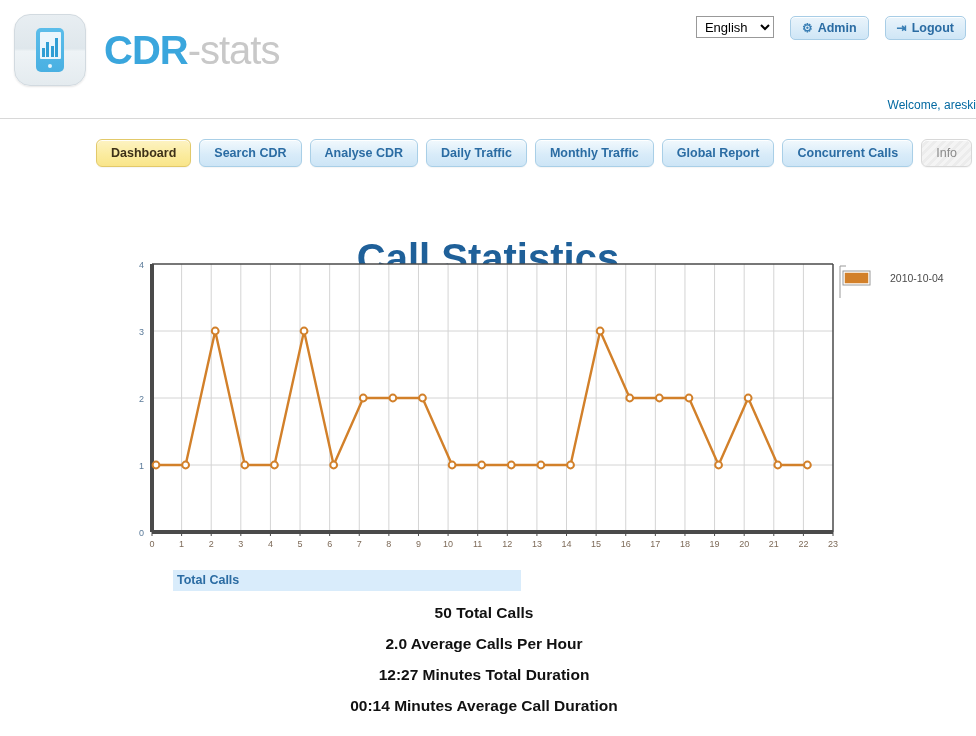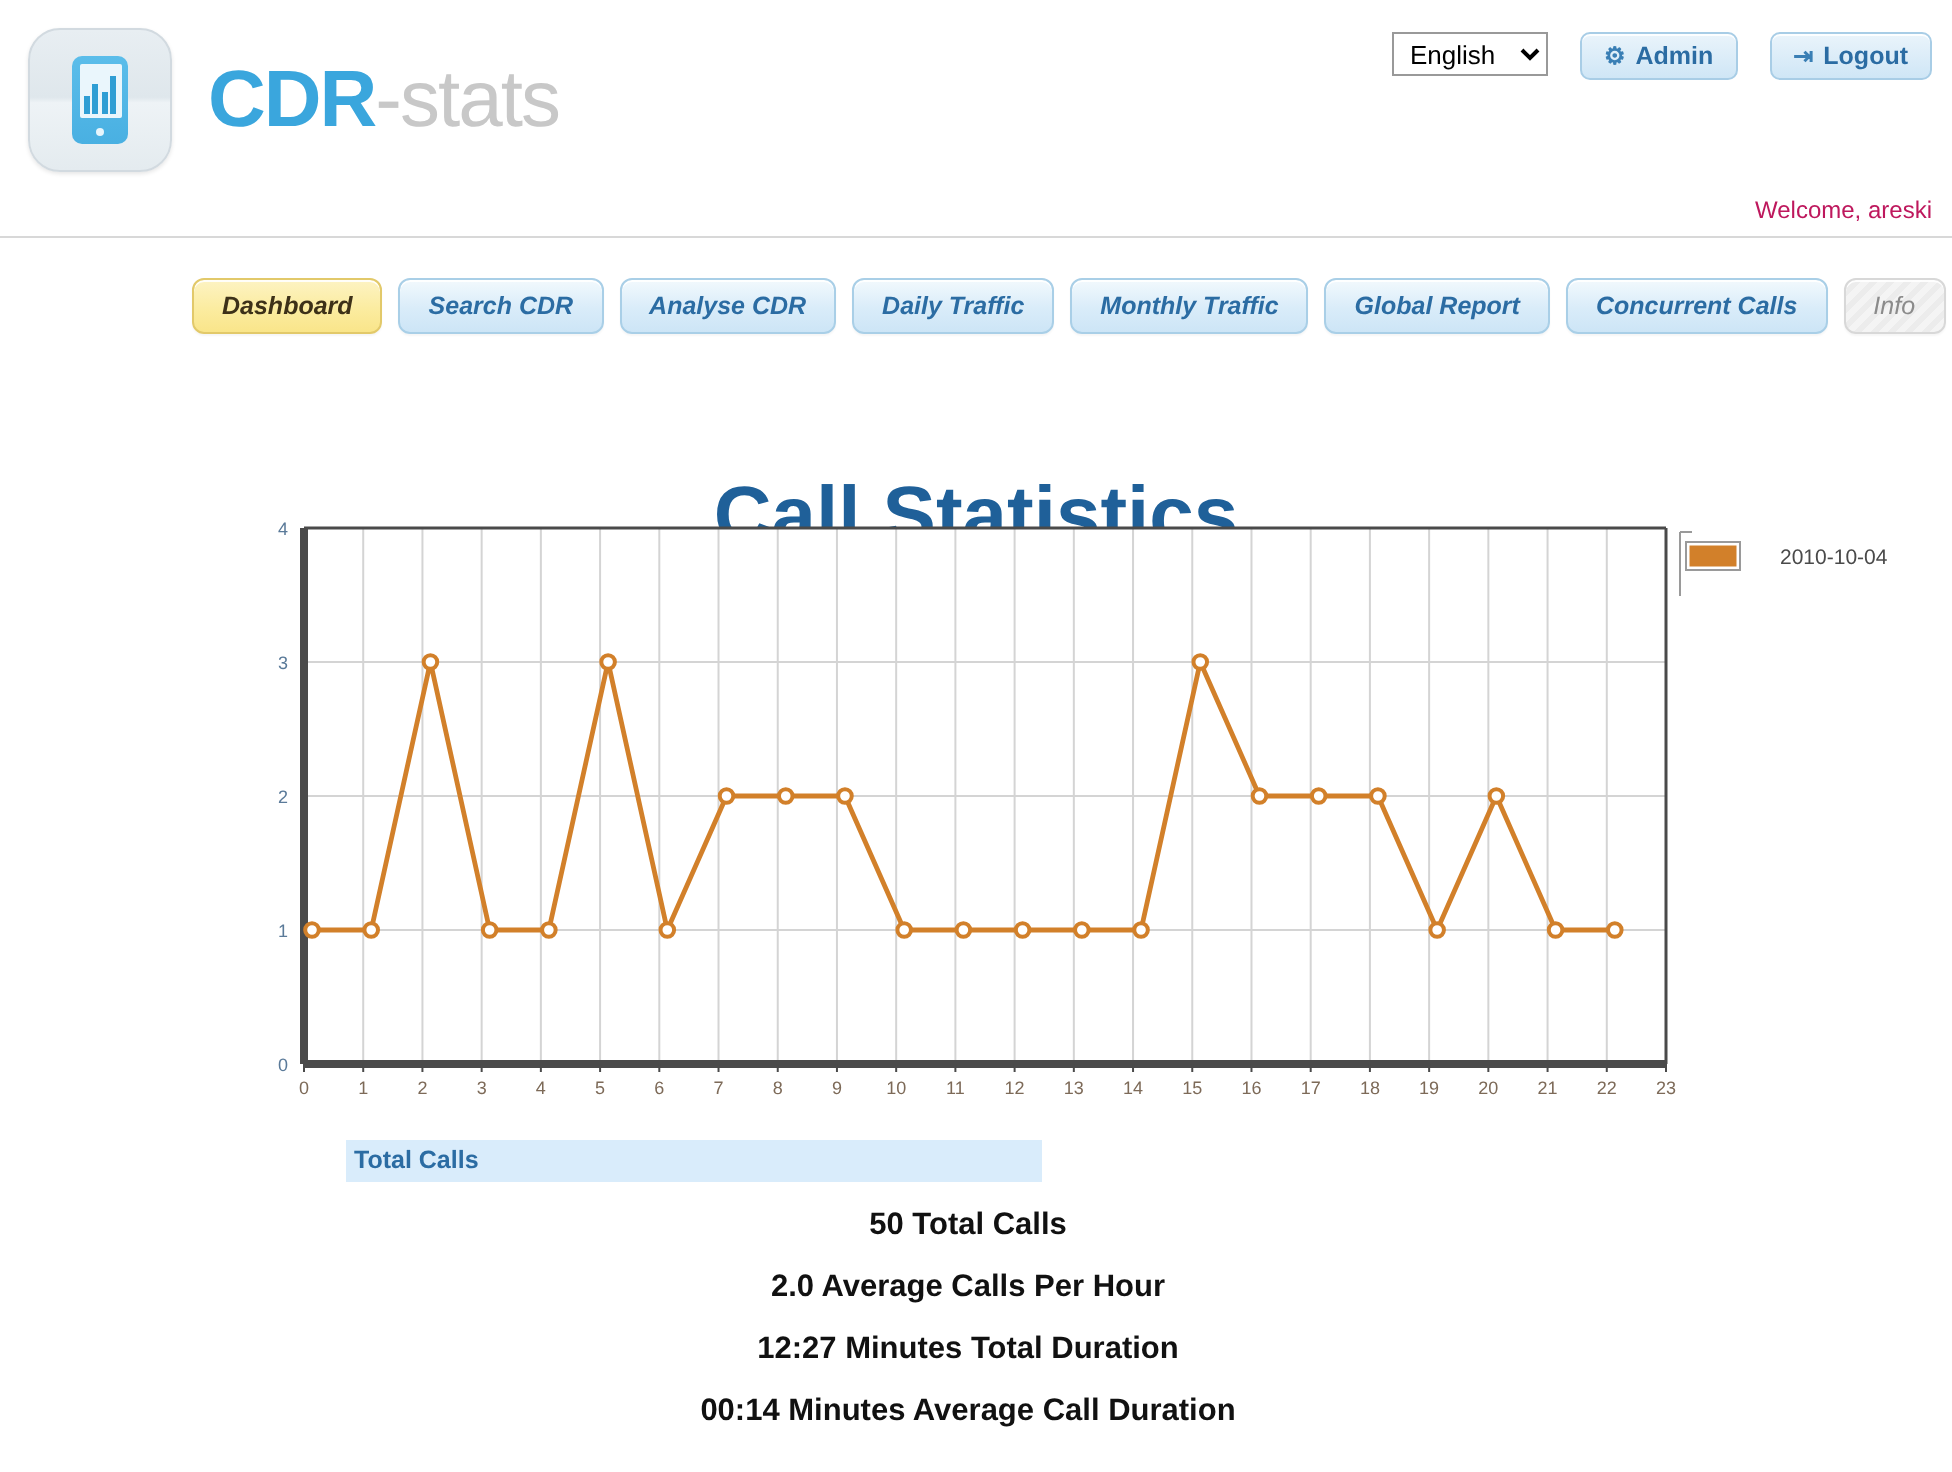--- a/index.html
+++ b/index.html
@@ -106,23 +106,23 @@
     font-weight: bold;
     letter-spacing: -1px;
     line-height: 1;
   }
   .brand .b1 { color: #3aa6dd; }
   .brand .b2 { color: #c8c8c8; font-weight: normal; }
 
   .welcome {
     position: absolute;
     top: 98px;
-    right: 10px;
+    right: 0;
     font-size: 12px;
-    color: #be185d;
+    color: #0369a1;
   }
   .hr-top {
     position: absolute;
     top: 118px; left: 0; right: 0;
     height: 1px;
     background: #d8d8d8;
   }
 
   
   .nav {
@@ -138,21 +138,20 @@
     color: #2b6ca3;
     background: linear-gradient(to bottom, #f2f9fd 0%, #d9ecf9 55%, #cde5f6 100%);
     border: 1px solid #a9cfe7;
     border-radius: 6px;
     padding: 0 14px;
     height: 28px;
     line-height: 26px;
     cursor: pointer;
     white-space: nowrap;
     box-shadow: inset 0 1px 0 rgba(255,255,255,.9), 0 1px 1px rgba(0,0,0,.04);
-    font-style: italic;
   }
   .tab.active {
     color: #3d3118;
     background: linear-gradient(to bottom, #fdf3c3 0%, #fbeca0 55%, #f9e58a 100%);
     border-color: #e2c96a;
   }
   .tab.muted {
     color: #8b8b8b;
     font-weight: normal;
     background: repeating-linear-gradient(135deg, #f4f4f4 0 3px, #ececec 3px 6px);

